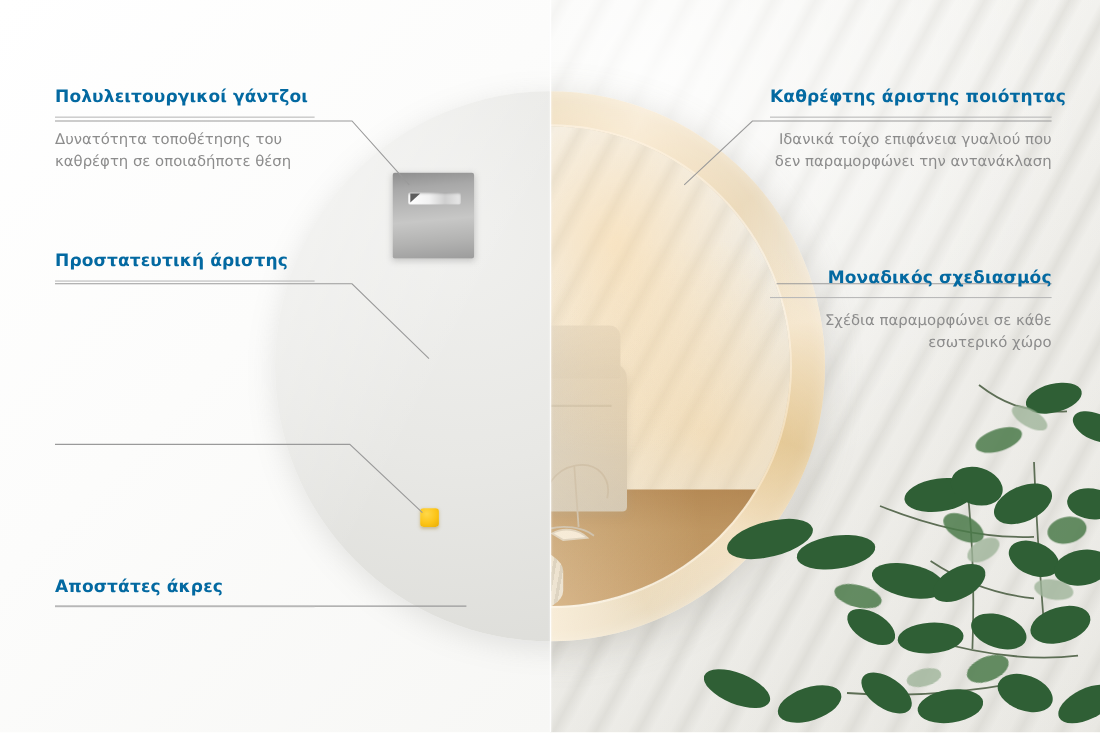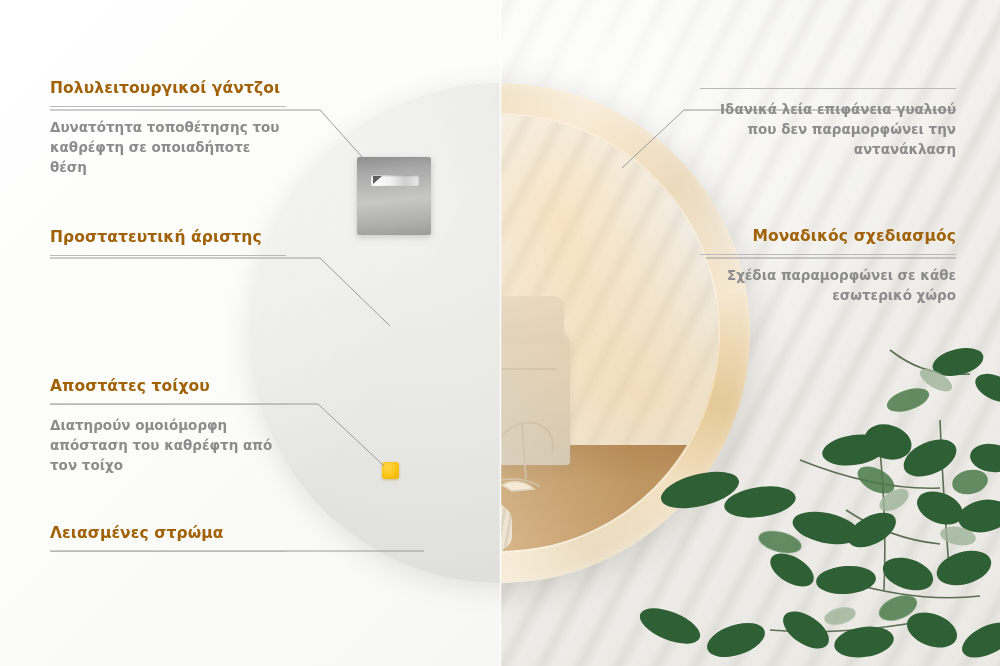--- a/index.html
+++ b/index.html
@@ -157,38 +157,38 @@
     z-index:6; pointer-events:none;
   }
   .foliage svg{ width:100%; height:100%; display:block; }
 
   
   .lines{ position:absolute; inset:0; z-index:8; pointer-events:none; }
 
   
   .callout{ position:absolute; z-index:9; }
   .callout h3{
-    font-size:15.5px; font-weight:700; color:#a16207; letter-spacing:.1px;
+    font-size:15.5px; font-weight:700; color:#0369a1; letter-spacing:.1px;
     white-space:nowrap;
   }
   .callout .rule{
     height:1px; background:#b9b9b9; margin:9px 0 10px 0;
   }
   .callout p{
-    font-size:13.5px; line-height:20px; color:#8c8c8c; font-weight:700;
+    font-size:13.5px; line-height:20px; color:#8c8c8c; font-weight:400;
   }
   .callout.left{ left:50px; width:236px; text-align:left; }
   .callout.right{ right:44px; width:256px; text-align:right; }
 
   .c1{ top:79px; }
   .c2{ top:228px; }
   .c3{ top:377px; }
   .c4{ top:524px; }
   .r1{ top:79px; }
-  .r2{ top:227px; }
+  .r2{ top:243px; }
 </style>
 </head>
 <body>
 
 <div class="stage">
 
   <div class="bg-left"></div>
   <div class="bg-right"></div>
 
   <div class="mirror-back-clip">
@@ -292,34 +292,30 @@
     <h3>Πολυλειτουργικοί γάντζοι</h3>
     <div class="rule"></div>
     <p>Δυνατότητα τοποθέτησης του καθρέφτη σε οποιαδήποτε θέση</p>
   </div>
 
   <div class="callout left c2">
     <h3>Προστατευτική άριστης</h3>
     <div class="rule"></div>
   </div>
 
-  <div class="callout left c3">
-    <h3>Αποστάτες τοίχου</h3>
-    <div class="rule"></div>
-    <p>Διατηρούν ομοιόμορφη απόσταση του καθρέφτη από τον τοίχο</p>
-  </div>
 
   <div class="callout left c4">
-    <h3>Λειασμένες στρώμα</h3>
+    <h3>Αποστάτες άκρες</h3>
     <div class="rule"></div>
   </div>
 
   <div class="callout right r1">
-    <div class="rule"></div>
-    <p>Ιδανικά λεία επιφάνεια γυαλιού που δεν παραμορφώνει την αντανάκλαση</p>
+    <h3>Καθρέφτης άριστης ποιότητας</h3>
+    <div class="rule"></div>
+    <p>Ιδανικά τοίχο επιφάνεια γυαλιού που δεν παραμορφώνει την αντανάκλαση</p>
   </div>
 
   <div class="callout right r2">
     <h3>Μοναδικός σχεδιασμός</h3>
     <div class="rule"></div>
     <p>Σχέδια παραμορφώνει σε κάθε εσωτερικό χώρο</p>
   </div>
 
 </div>
 

